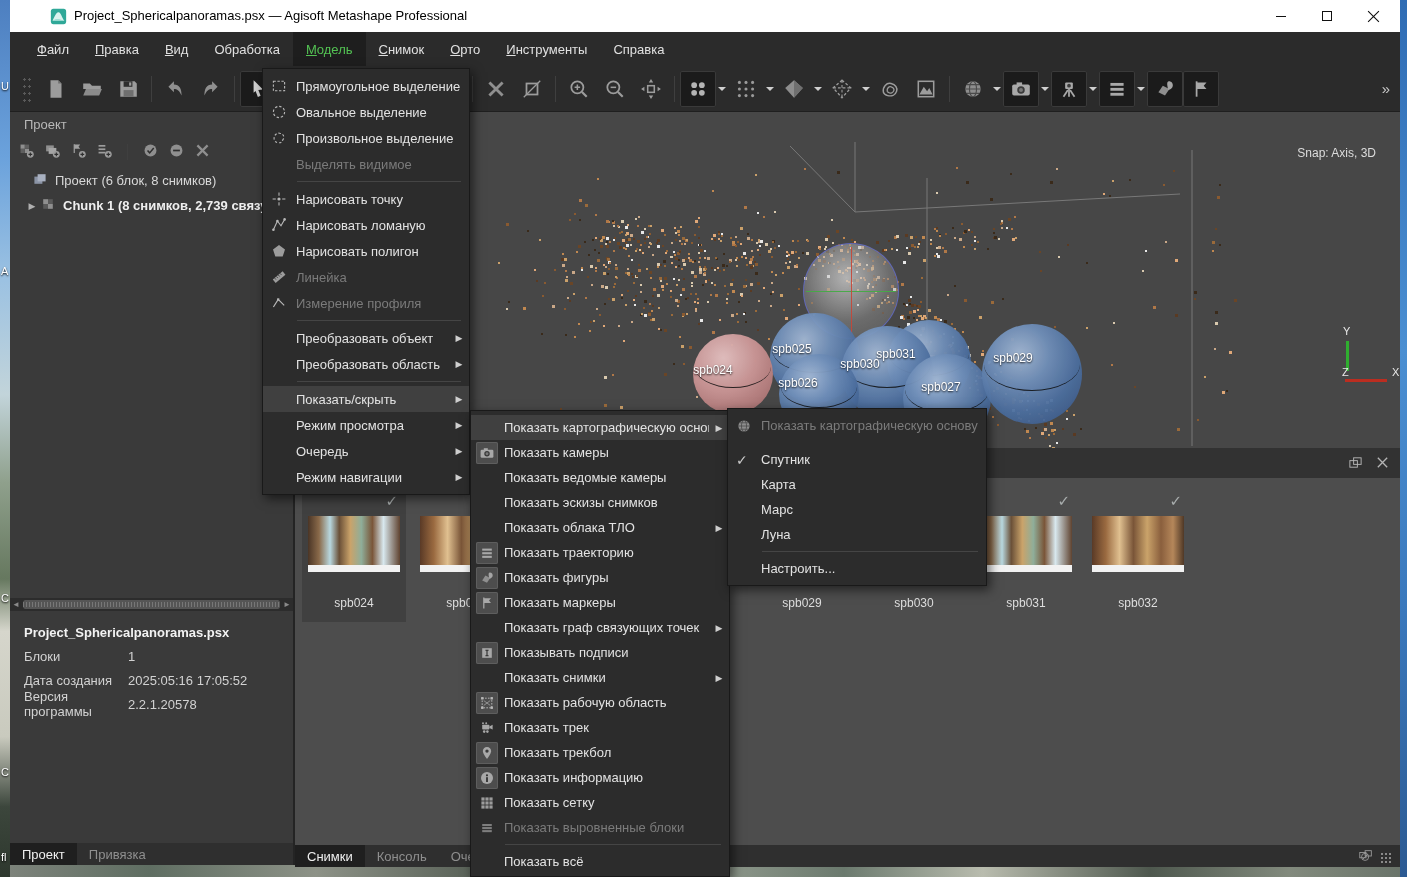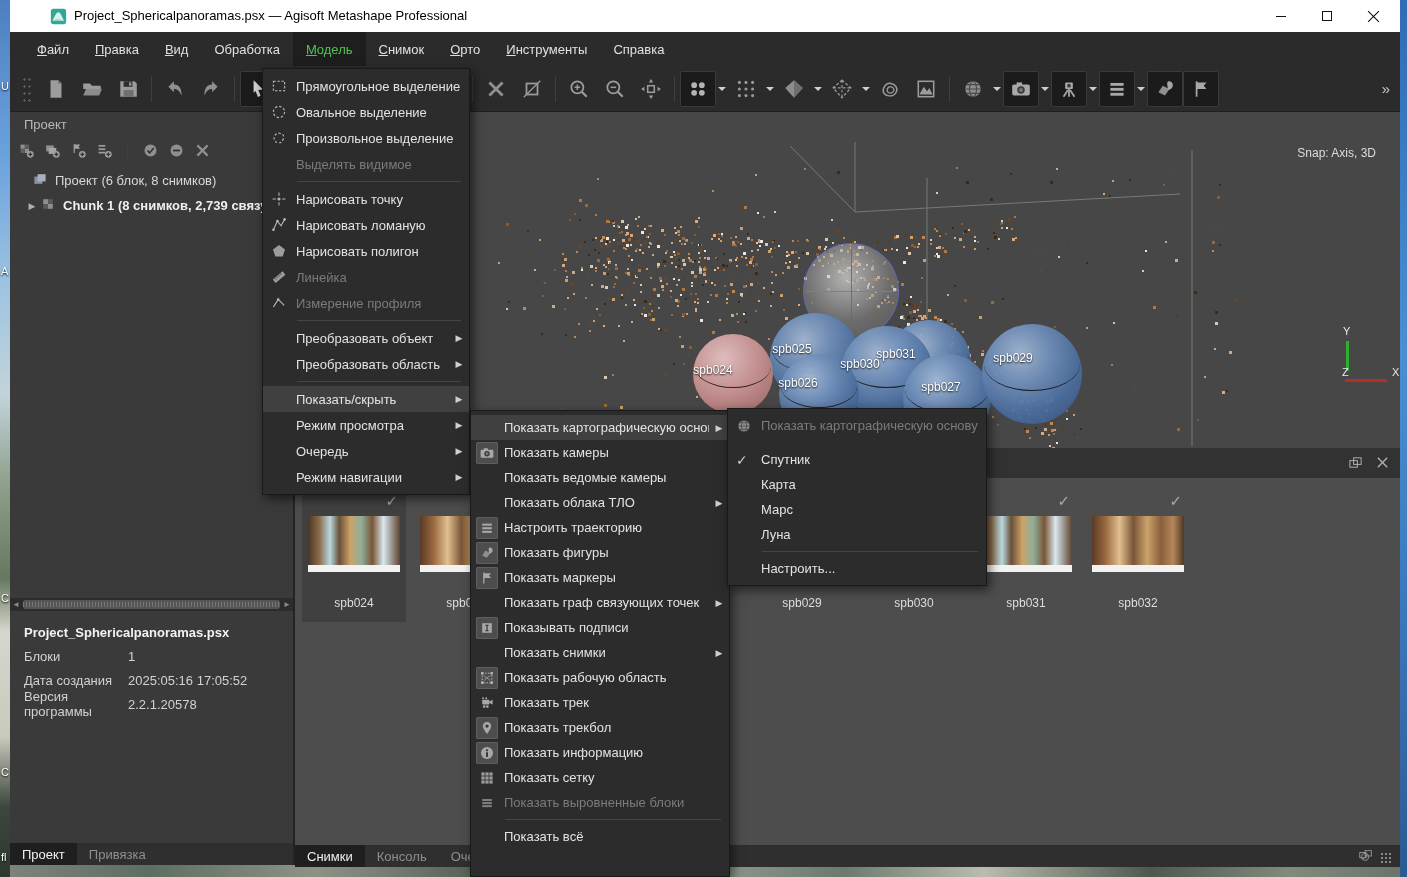--- a/index.html
+++ b/index.html
@@ -1718,34 +1718,38 @@
           </svg>
         </span>
         <span class="mi-label">Показать камеры</span>
       </div>
       <div class="menu-item">
         <span class="mi-iconbox"></span>
         <span class="mi-label">Показать ведомые камеры</span>
       </div>
       <div class="menu-item">
         <span class="mi-iconbox"></span>
+        <span class="mi-label">Показать эскизы снимков</span>
+      </div>
+      <div class="menu-item">
+        <span class="mi-iconbox"></span>
         <span class="mi-label">Показать облака ТЛО</span>
         <span class="mi-arrow">▶</span>
       </div>
       <div class="menu-item">
         <span class="mi-iconbox checked">
           <svg viewBox="0 0 20 20">
             <g fill="#a8a8a8">
               <rect x="4" y="4.5" width="12" height="2.6"></rect>
               <rect x="4" y="9" width="12" height="2.6"></rect>
               <rect x="4" y="13.5" width="12" height="2.6"></rect>
             </g>
           </svg>
         </span>
-        <span class="mi-label">Настроить траекторию</span>
+        <span class="mi-label">Показать траекторию</span>
       </div>
       <div class="menu-item">
         <span class="mi-iconbox checked">
           <svg viewBox="0 0 20 20">
             <path d="M8 7 L14 10 L10 16 L4 13 Z" fill="#8f8f8f"></path>
             <path d="M13.5 3 C16 3 17.5 5 17 7.5 C16.5 10 13 11 13 11 C13 11 12 7 12 5.5 C12 4 12.5 3 13.5 3Z" fill="#a5a5a5"></path>
           </svg>
         </span>
         <span class="mi-label">Показать фигуры</span>
       </div>

